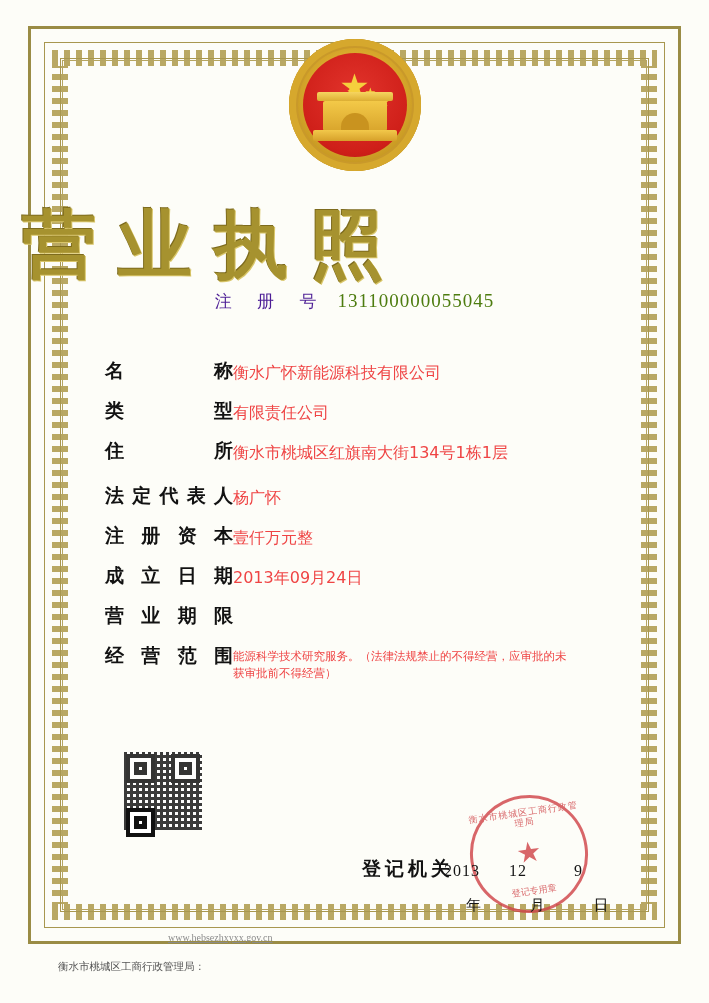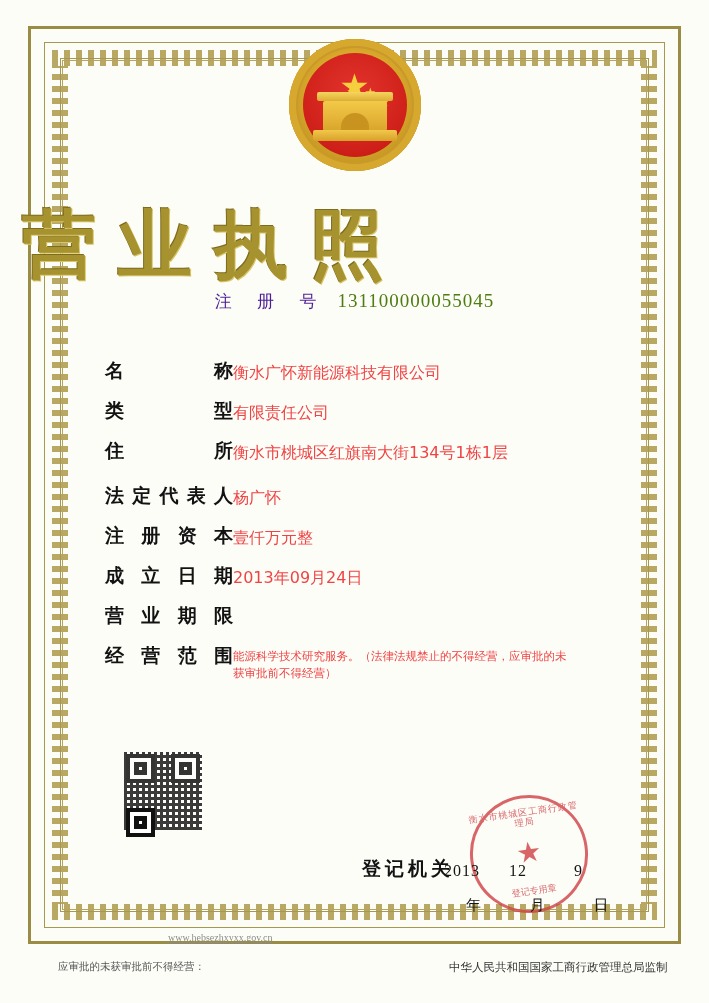--- a/index.html
+++ b/index.html
@@ -457,16 +457,15 @@
 
   <div class="authority">登记机关</div>
   <div class="date-line">
     <span class="d-y">2013</span>
     <span class="d-m">12</span>
     <span class="d-d">9</span>
   </div>
   <div class="ymd">年 月 日</div>
 
   <div class="pub-url">www.hebsezhxyxx.gov.cn</div>
-  <div class="pub-label">应审批的未获审批前不得经营：</div>
-  <div class="issuer">中华人民共和国国家工商行政管理总局监制</div>
+  <div class="pub-label">衡水市桃城区工商行政管理局：</div>
 
 </div>
 
 </body></html>

